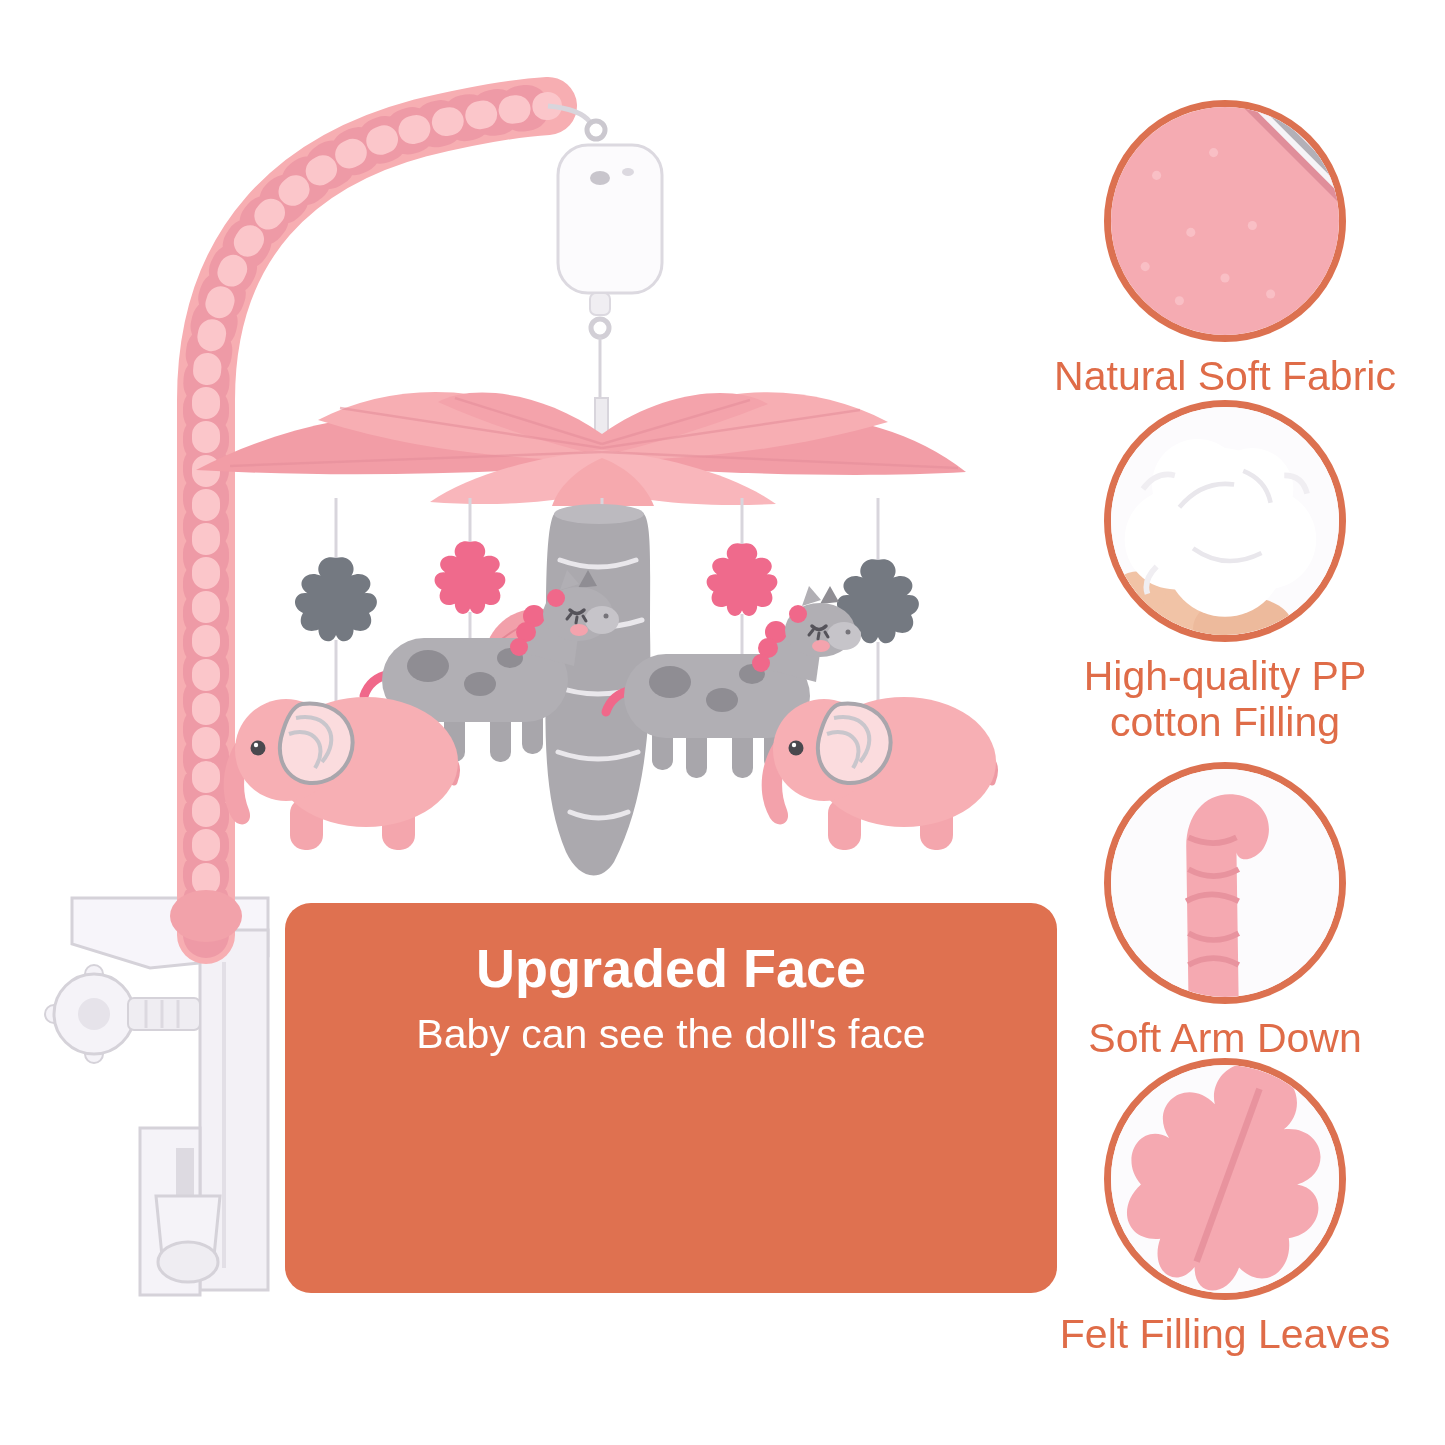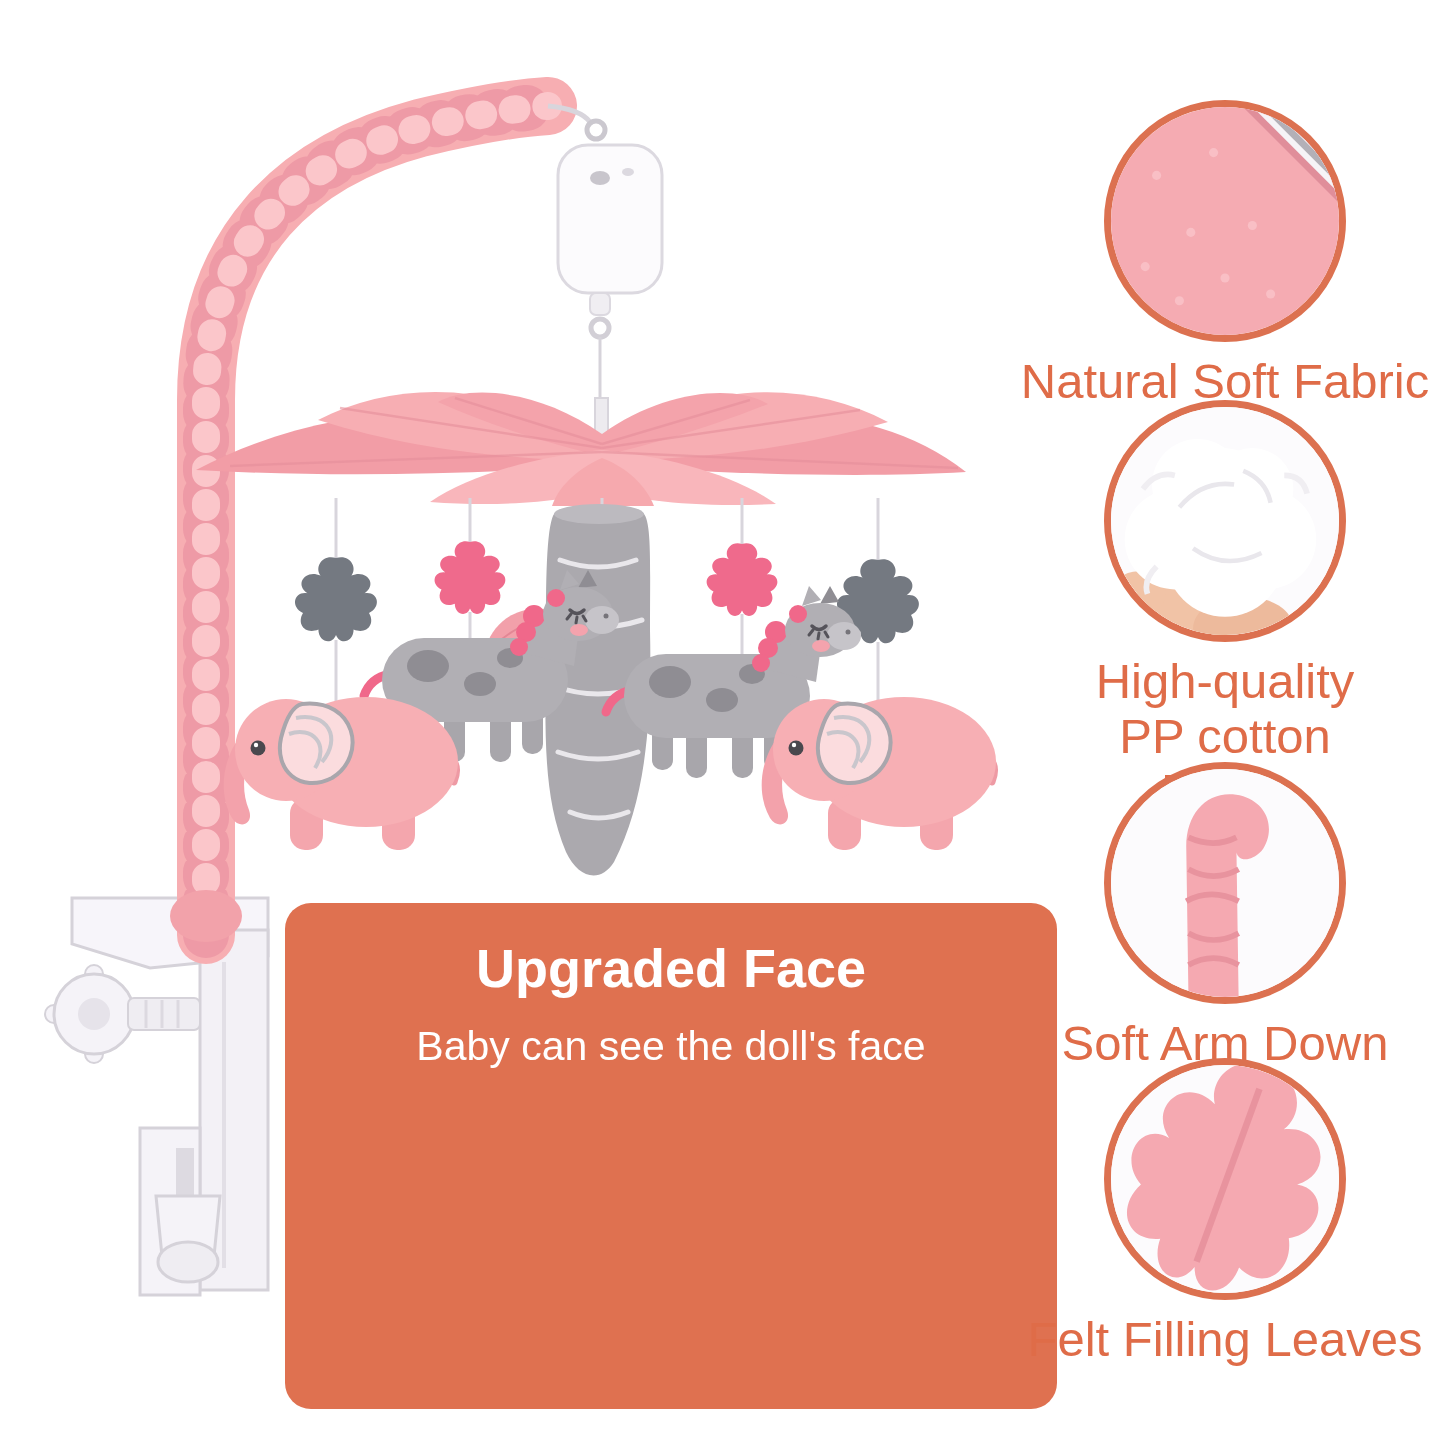--- a/index.html
+++ b/index.html
@@ -2,34 +2,34 @@
 <html><head>
 <meta charset="utf-8">
 <style>
   html,body{margin:0;padding:0;}
   body{
     width:1445px;height:1445px;position:relative;overflow:hidden;
     background:#ffffff;font-family:"Liberation Sans",sans-serif;
   }
   .product-illustration{position:absolute;left:0;top:0;}
   .callout-box{
-    position:absolute;left:285px;top:903px;width:772px;height:506px;
+    position:absolute;left:285px;top:903px;width:772px;height:390px;
     background:#DF7150;border-radius:26px;color:#ffffff;text-align:center;
     box-sizing:border-box;
   }
   .callout-title{font-size:54px;font-weight:bold;line-height:1.15;margin-top:34px;}
-  .callout-body{font-size:41px;line-height:1.15;margin-top:24px;}
+  .callout-body{font-size:41px;line-height:1.15;margin-top:12px;}
   .feature{position:absolute;left:1005px;width:440px;text-align:center;}
   .feature-circle{
     width:228px;height:228px;border-radius:50%;border:7px solid #DC7150;
     margin:0 auto;overflow:hidden;background:#ffffff;
   }
   .feature-circle svg{display:block;width:100%;height:100%;}
   .feature-label{
-    color:#DF6C48;font-size:49px;line-height:1.12;margin-top:12px;
+    color:#DF6C48;font-size:41px;line-height:1.12;margin-top:12px;
   }
   .feature-label.narrow{max-width:330px;margin-left:auto;margin-right:auto;}
 </style>
 </head>
 <body>
 
 <div class="product-illustration">
 <svg width="1060" height="1445" viewBox="0 0 1060 1445">
   <defs>
     <path id="oakleaf" d="M0 -40 C12 -44 20 -32 14 -24 C28 -30 38 -16 26 -8 C38 -10 42 4 30 10 C36 20 28 30 16 25 C16 36 4 40 0 30 C-4 40 -16 36 -16 25 C-28 30 -36 20 -30 10 C-42 4 -38 -10 -26 -8 C-38 -16 -28 -30 -14 -24 C-20 -32 -12 -44 0 -40 Z"></path>

